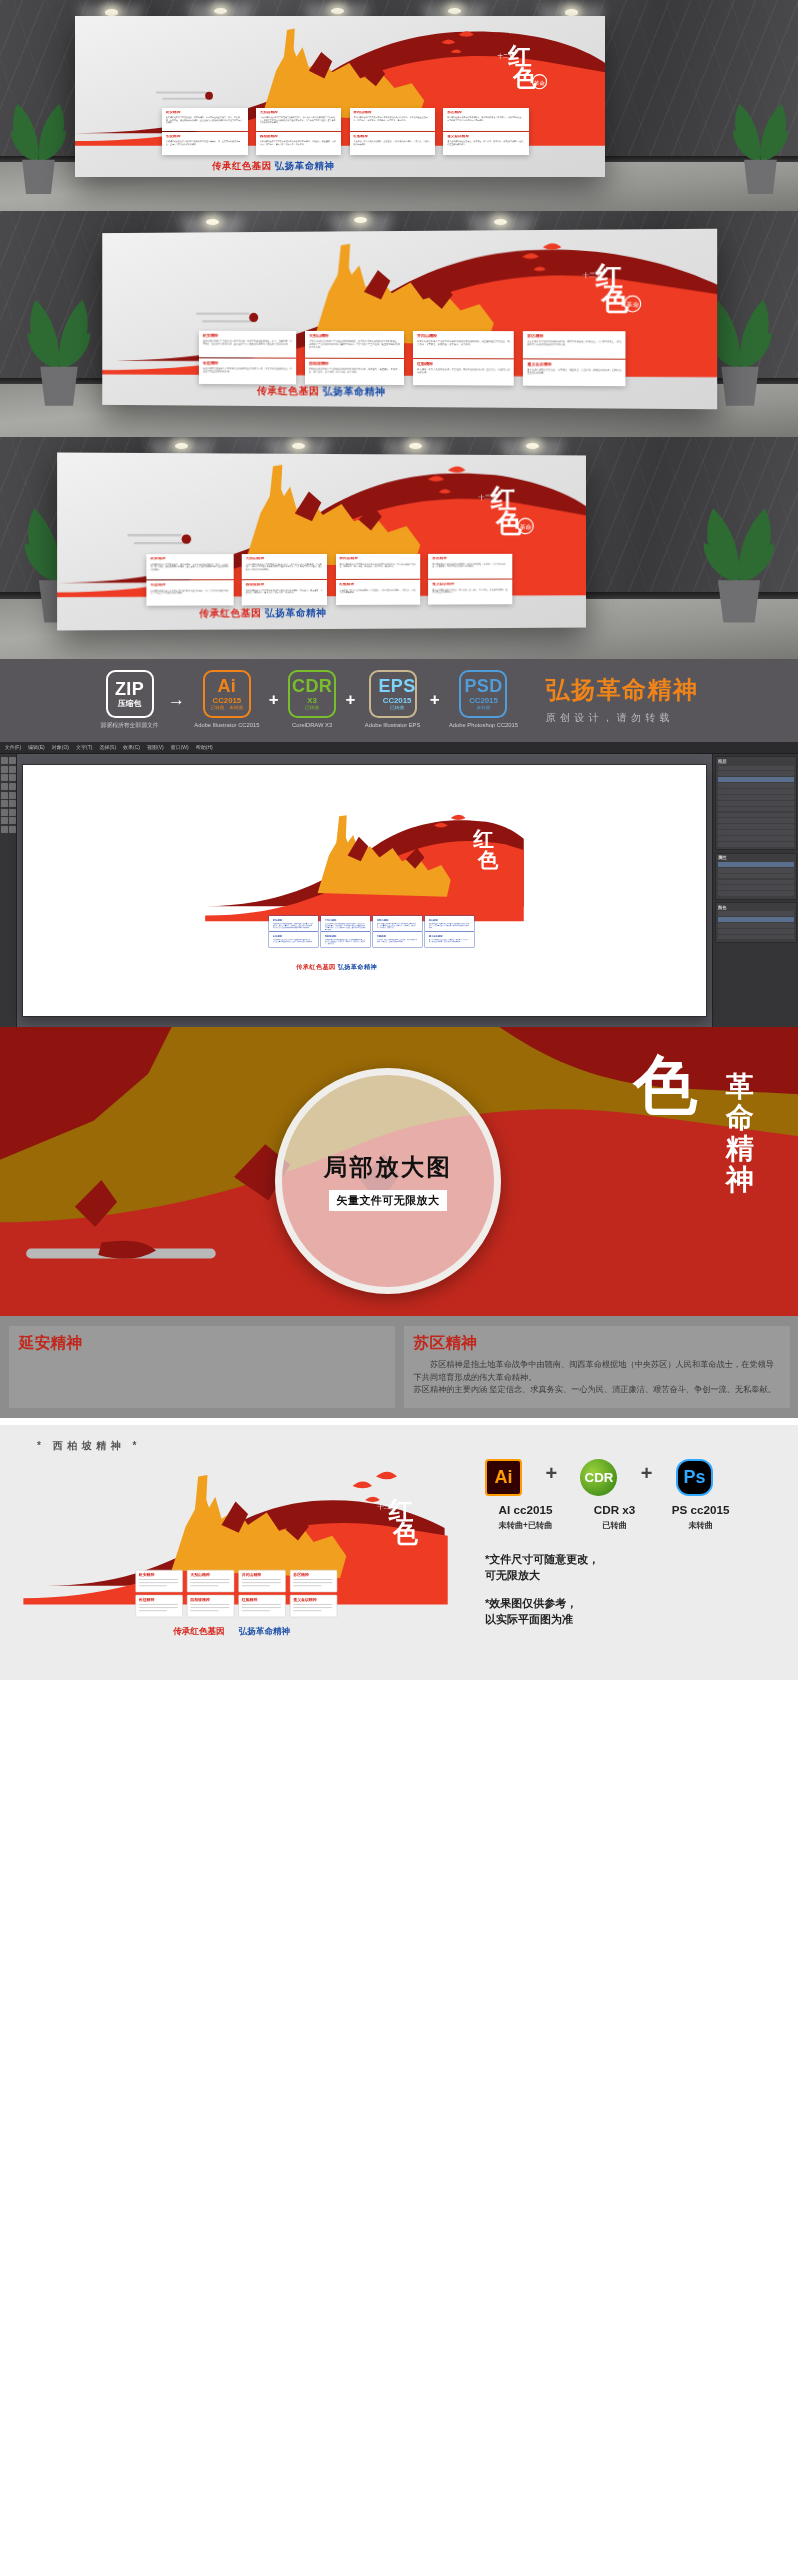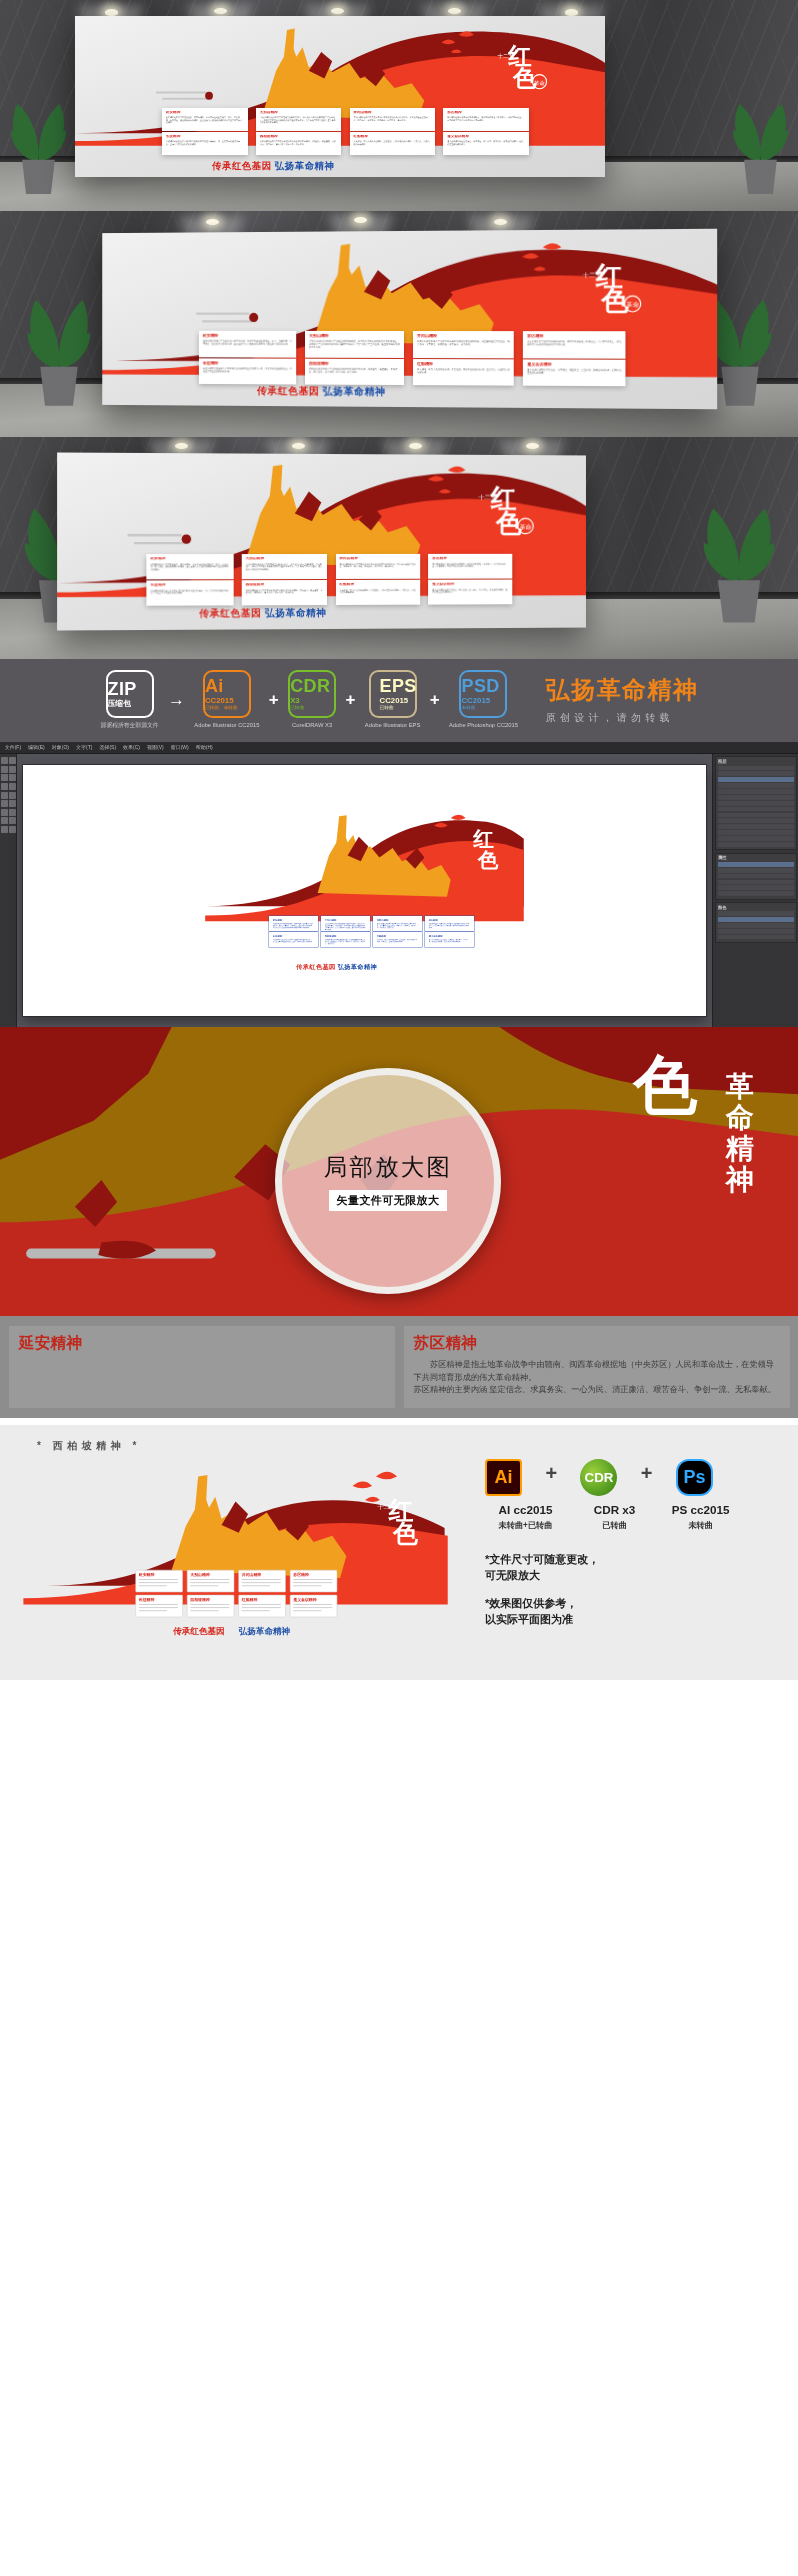--- a/index.html
+++ b/index.html
@@ -74,31 +74,31 @@
 
   
   .fmtbar {
     width: 799px; background: #58565a; display: flex;
     align-items: center; justify-content: center; gap: 7.8px;
     padding: 11px 0 12.5px;
   }
   .fmt { display: flex; flex-direction: column; align-items: center; }
   .fmt .box {
     width: 48px; height: 48px; border-radius: 9.4px; border: 2.3px solid;
-    display: flex; flex-direction: column; align-items: flex-start; justify-content: center;
+    display: flex; flex-direction: column; align-items: center; justify-content: center;
     line-height: 1;
   }
   .fmt .abbr { font-size: 18px; font-weight: bold; letter-spacing: 0.4px; }
   .fmt .ver { font-size: 7.8px; font-weight: bold; margin-top: 2.3px; }
   .fmt .sub { font-size: 4.7px; margin-top: 1.6px; opacity:.95; }
   .fmt .name { font-size: 5.8px; color: #cfcdd0; margin-top: 3.9px; text-align:center; line-height:1.25; }
   .fmt-zip .box { border-color: #ffffff; color: #ffffff; }
   .fmt-ai  .box { border-color: #f08419; color: #f08419; }
   .fmt-cdr .box { border-color: #78bf2b; color: #78bf2b; }
-  .fmt-eps .box { border-color: #c9b78f; color: #fef9c3; padding-left: 9px; }
+  .fmt-eps .box { border-color: #c9b78f; color: #7dd3fc; padding-left: 9px; }
   .fmt-psd .box { border-color: #4f9ddb; color: #4f9ddb; }
   .conn { color: #ffffff; font-size: 17px; font-weight: bold; padding: 0 1.6px; }
   .fmtTitle { margin-left: 20px; }
   .fmtTitle .t1 { color: #f08419; font-size: 24px; font-weight: bold; letter-spacing: .06em; }
   .fmtTitle .t2 { color: #bdbbbf; font-size: 10px; letter-spacing: .42em; margin-top: 4.7px; }
 
   
   .sw { width:799px; background:#3f3f42; position:relative; }
   .sw-top { height:12.5px; background:#2b2b2d; border-bottom:0.8px solid #1d1d1f; display:flex; align-items:center; padding-left:4.7px; gap:7px;}
   .sw-top span{ font-size:5px; color:#b9b9bb;}
@@ -115,21 +115,21 @@
   .sw-pal .row.sel{ background:#5a6f8e; }
 
   
   .zoomstrip{ position:relative; width:799px; overflow:hidden; background:#9a6a06; }
   .lens{
     position:absolute; border-radius:50%; border:7px solid #efeeea;
     background: rgba(255,255,255,.62);
     display:flex; flex-direction:column; align-items:center; justify-content:center;
     box-shadow:0 4.7px 17px rgba(0,0,0,.35);
   }
-  .lens .l1{ font-size:23.4px; font-weight:normal; color:#111; letter-spacing:.1em; }
+  .lens .l1{ font-size:23.4px; font-weight:bold; color:#111; letter-spacing:.1em; }
   .lens .l2{ margin-top:6.2px; background:#fff; color:#111; font-size:11px; font-weight:bold;
              padding:3.1px 7.8px; letter-spacing:.04em; }
 
   
   .bigpanels{ width:799px; background:#8d8d8d; display:flex; gap:9.4px; padding:9.4px; }
   .bigcard{ flex:1; background:#9a9a9a; padding:7.8px 9.4px 11px; }
   .bigcard h3{ color:#c0281d; font-size:15.6px; font-weight:bold; margin-bottom:4.7px; letter-spacing:.02em;}
   .bigcard p{ color:#3a3a3a; font-size:8.2px; line-height:1.55; font-family:"Liberation Serif", serif; text-indent:2em;}
   .bigcard p.ni{ text-indent:0; }
 

